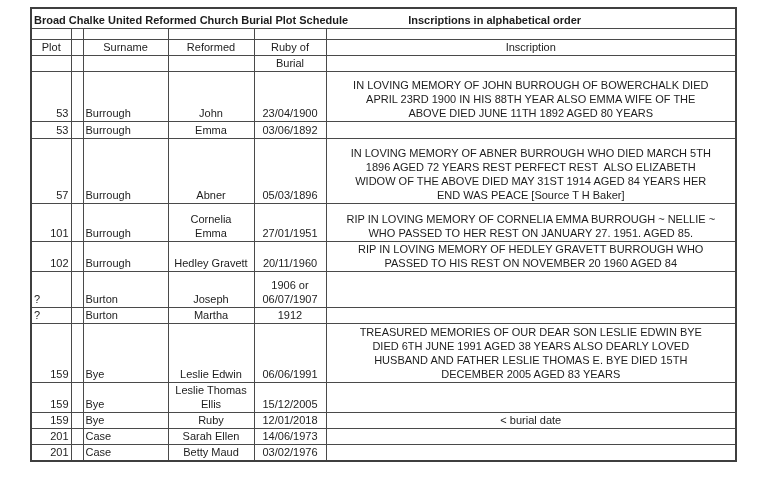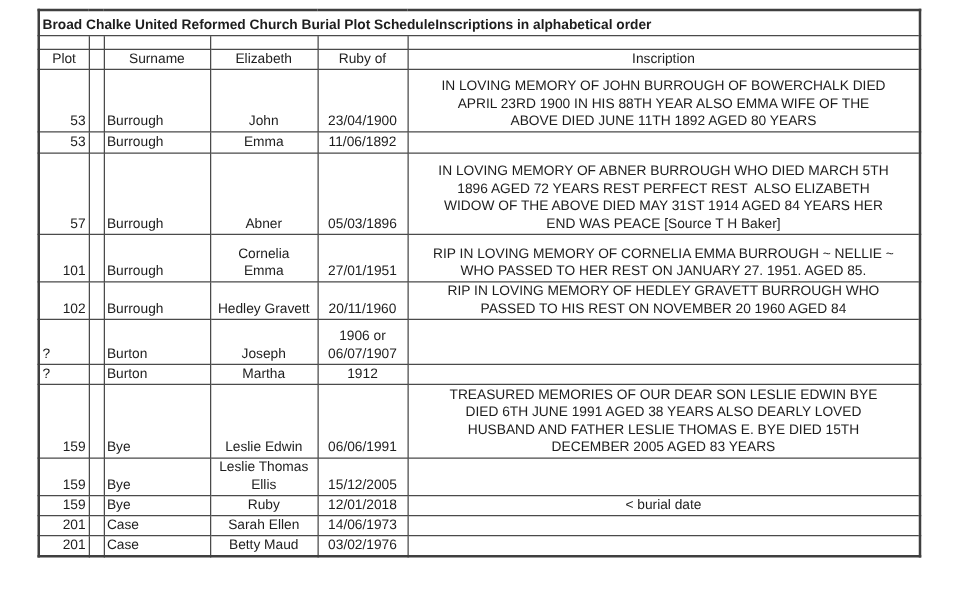--- a/index.html
+++ b/index.html
@@ -33,21 +33,21 @@
   }
   
   td.title-cell {
     font-weight: bold;
     font-size: 12.5px;
     line-height: 15px;
     vertical-align: middle;
     white-space: nowrap;
     padding-left: 2px;
   }
-  .title-right { }
+  .title-right { margin-left: 60px; }
   
   td.hdr {
     font-weight: normal;
     text-align: center;
     white-space: nowrap;
   }
   
   td.plot  { text-align: right; padding-right: 3px; white-space: nowrap; }
   td.plot.qmark { text-align: left; padding-left: 2px; }
   td.pre   { white-space: pre; text-align: center; }
@@ -79,45 +79,53 @@
       <td></td>
           <td></td>
       <td></td>
           <td></td>
     </tr>
 
     <tr style="height:16px">
       <td class="hdr">Plot</td>
       <td></td>
       <td class="hdr">Surname</td>
-      <td class="hdr">Elizabeth</td>
+      <td class="hdr">Reformed</td>
       <td class="hdr">Ruby of</td>
       <td class="hdr">Inscription</td>
     </tr>
 
 
+    <tr style="height:13px">
+      <td class="hdr"></td>
+      <td></td>
+      <td class="hdr"></td>
+      <td class="hdr"></td>
+      <td class="hdr">Burial</td>
+      <td class="hdr"></td>
+    </tr>
 
     </tbody>
       <tbody id="rows">
         <tr style="height: 50px;">
     <td class="plot">53</td>
     <td></td>
     <td>Burrough</td>
     <td class="pre">John</td>
     <td class="pre">23/04/1900</td>
     <td class="pre">IN LOVING MEMORY OF JOHN BURROUGH OF BOWERCHALK DIED
 APRIL 23RD 1900 IN HIS 88TH YEAR ALSO EMMA WIFE OF THE
 ABOVE DIED JUNE 11TH 1892 AGED 80 YEARS</td>
   </tr>
         <tr style="height: 17px;">
     <td class="plot">53</td>
     <td></td>
     <td>Burrough</td>
     <td class="pre">Emma</td>
-    <td class="pre">11/06/1892</td>
+    <td class="pre">03/06/1892</td>
     <td class="pre"></td>
   </tr>
         <tr style="height: 65px;">
     <td class="plot">57</td>
     <td></td>
     <td>Burrough</td>
     <td class="pre">Abner</td>
     <td class="pre">05/03/1896</td>
     <td class="pre">IN LOVING MEMORY OF ABNER BURROUGH WHO DIED MARCH 5TH
 1896 AGED 72 YEARS REST PERFECT REST  ALSO ELIZABETH

